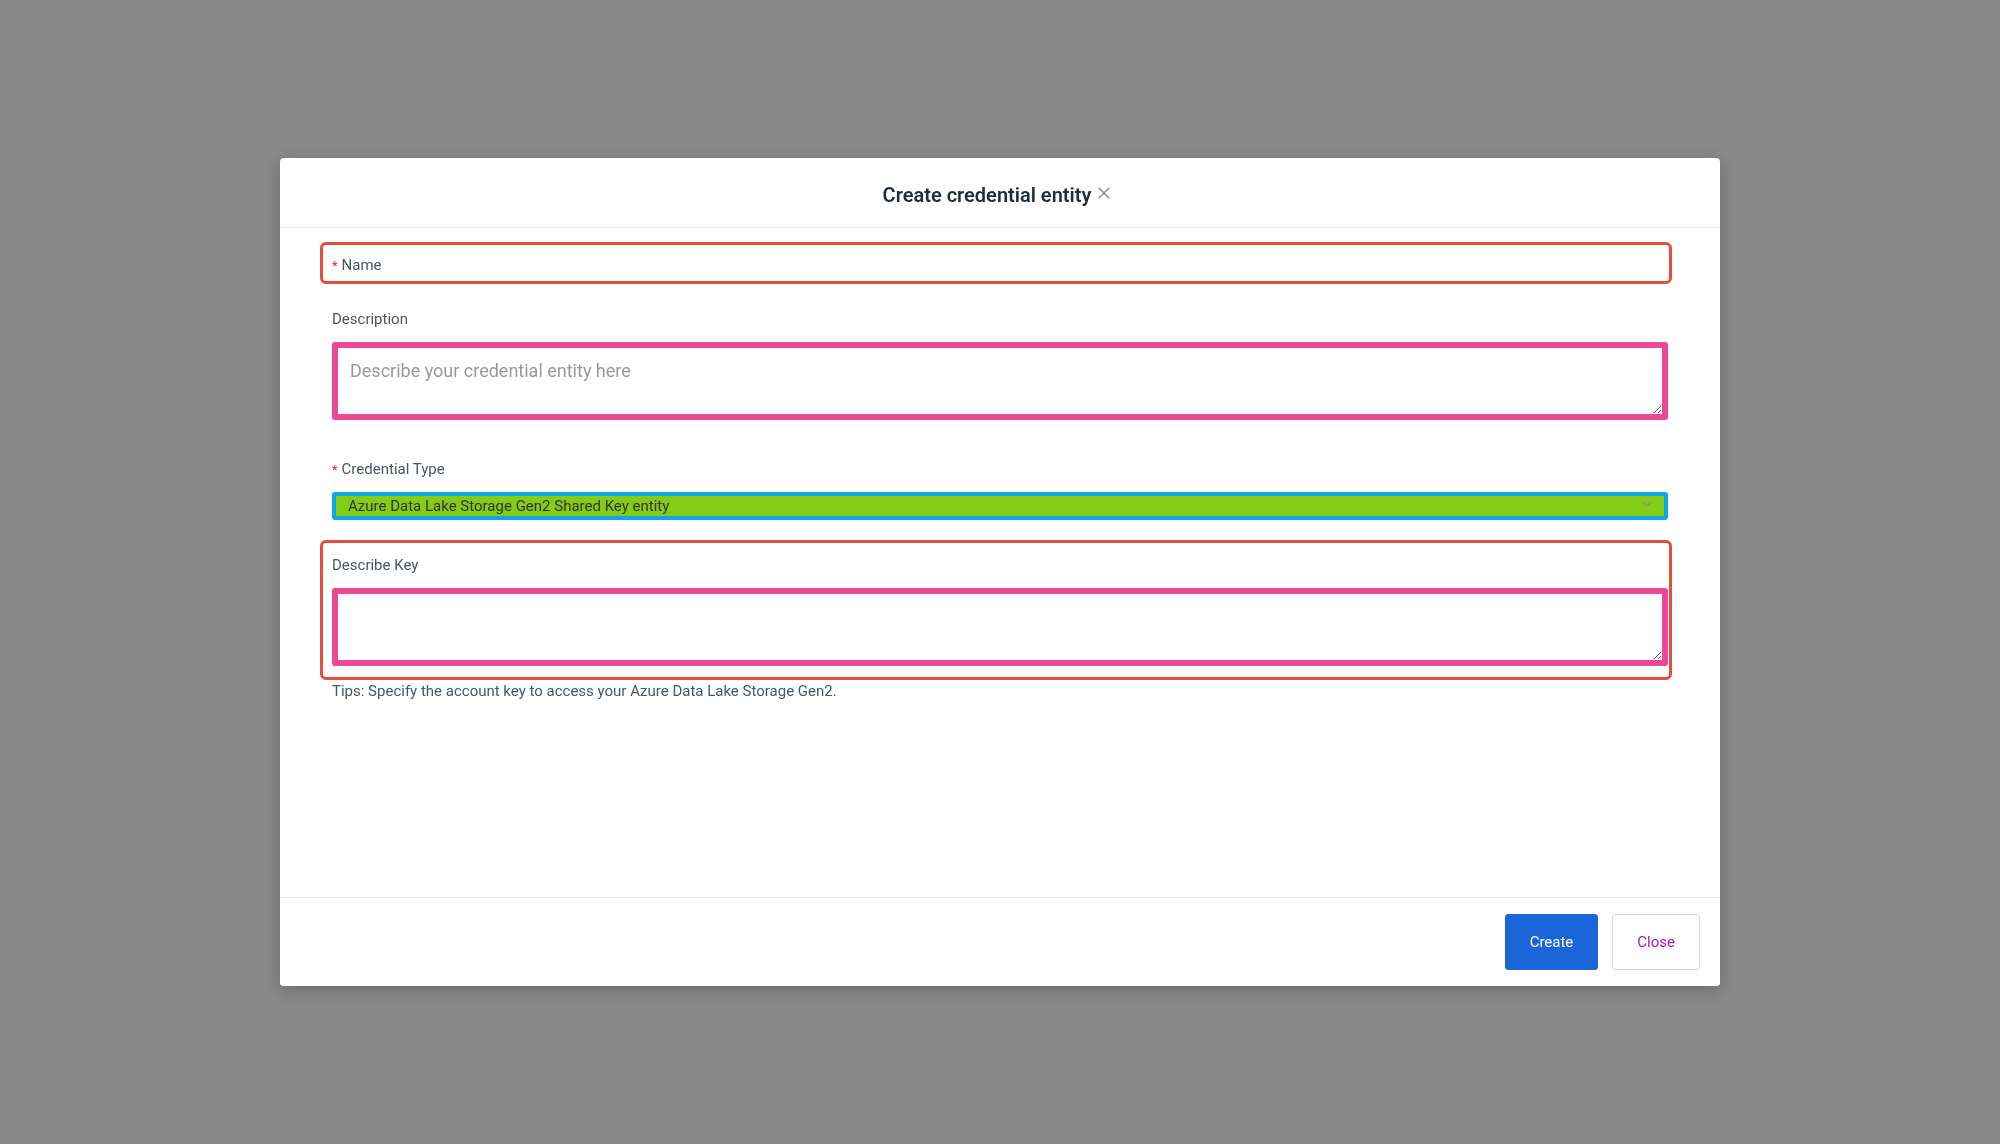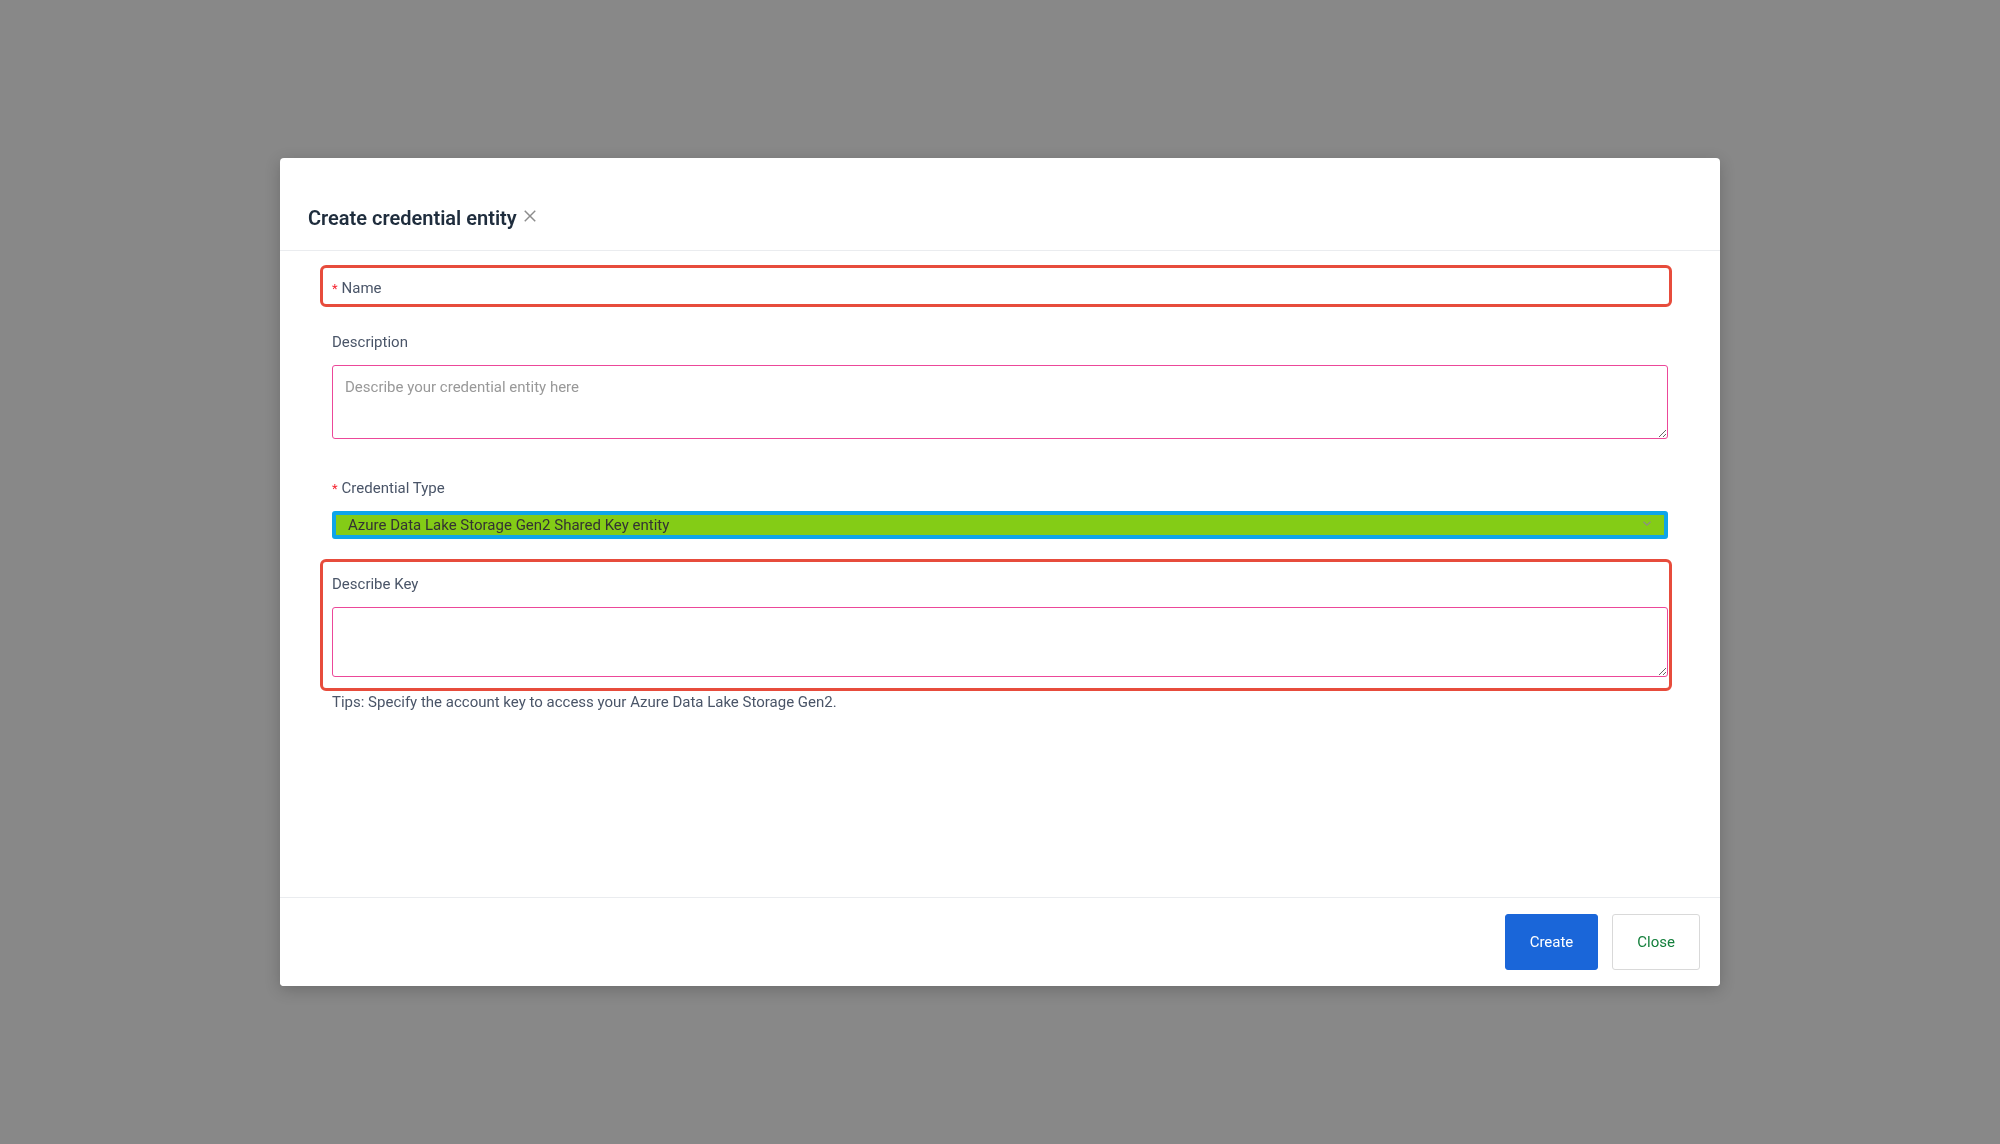--- a/index.html
+++ b/index.html
@@ -21,24 +21,23 @@
       width: 1440px;
       height: 828px;
       display: flex;
       flex-direction: column;
       box-shadow: 0 4px 16px rgba(0,0,0,0.2);
       overflow: hidden;
     }
     .modal-header {
       display: flex;
       align-items: center;
-      justify-content: flex-start;
+      justify-content: center;
       padding: 22px 28px 18px 28px;
       border-bottom: 1px solid #eaecef;
-      margin-top: 23px;
     }
     .modal-title {
       font-size: 20px;
       font-weight: 600;
       color: #1f2d3d;
     }
     .close-btn {
       background: none;
       border: none;
       cursor: pointer;
@@ -104,22 +103,22 @@
       font-family: inherit;
       background: #fff;
     }
     .form-input::placeholder {
       color: #999;
     }
     .form-textarea {
       width: 100%;
       min-height: 74px;
       padding: 12px 12px;
-      font-size: 15px;
-      border: 1px solid #ec4899;
+      font-size: 18px;
+      border: 6px solid #ec4899;
       border-radius: 3px;
       color: #333;
       font-family: inherit;
       resize: vertical;
       background: #fff;
     }
     .form-textarea::placeholder {
       color: #999;
     }
     .form-textarea.account-key {
@@ -175,21 +174,21 @@
       font-family: inherit;
       border: 1px solid transparent;
     }
     .btn-primary {
       background: #1a66d9;
       color: #fff;
       border-color: #1a66d9;
     }
     .btn-secondary {
       background: #fff;
-      color: #15803d;
+      color: #a21caf;
       border-color: #d9d9d9;
     }
   </style>
 </head>
 <body>
 
 <div class="modal">
   <div class="modal-header">
     <h2 class="modal-title">Create credential entity</h2>
     <button class="close-btn">

